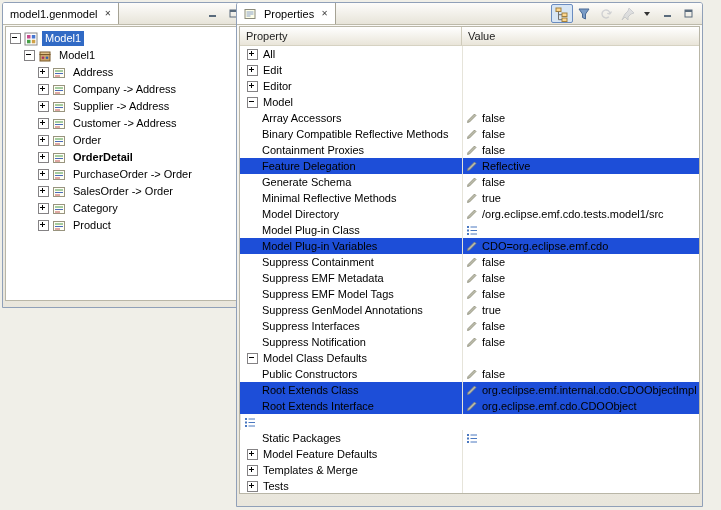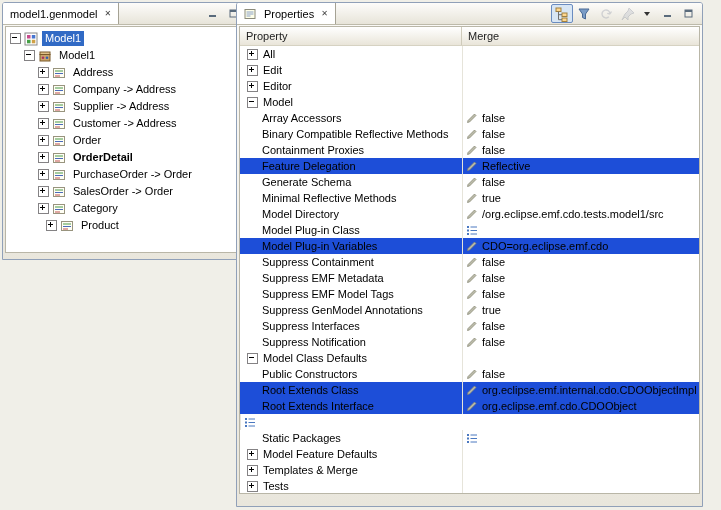--- a/index.html
+++ b/index.html
@@ -4,21 +4,21 @@
 <style>
   html,body{margin:0;padding:0}
   body{
     width:721px;height:510px;position:relative;overflow:hidden;
     background:#F0EFE8;
     font-family:"Liberation Sans", sans-serif;font-size:11px;color:#000;
     -webkit-font-smoothing:antialiased;
   }
   .panel{position:absolute;border:1px solid #90A0B8;border-radius:3px 3px 0 0;
     background:linear-gradient(#FBFAF7,#E9E6DC);box-sizing:border-box}
-  .editor-panel{left:2px;top:2px;width:246px;height:258px}
+  .editor-panel{left:2px;top:2px;width:246px;height:306px}
   .props-panel{left:236px;top:2px;width:467px;height:505px}
 
   
   .tabbar{height:21px;display:flex;align-items:stretch;position:relative;
     border-bottom:1px solid #BDBAAA;border-radius:2px 2px 0 0;
     background:linear-gradient(#FDFCFA,#E7E4D9)}
   .tab{display:flex;align-items:center;gap:4px;padding:0 7px;background:#FFFFFF;
     border-right:1px solid #A5A294;border-radius:2px 0 0 0;white-space:nowrap}
   .tab .close{font-size:8px;color:#444;margin-left:3px;line-height:8px}
   .tab-controls{margin-left:auto;display:flex;align-items:center;gap:3px;padding-right:5px}
@@ -212,21 +212,21 @@
         <span class="ticon">
           <svg width="14" height="14" viewBox="0 0 14 14">
             <rect x="1.5" y="2.5" width="11" height="9" fill="#FFFEF4" stroke="#98947E"></rect>
             <line x1="3" y1="5" x2="11" y2="5" stroke="#4A9A4A"></line>
             <line x1="3" y1="7.5" x2="11" y2="7.5" stroke="#4A6ABA"></line>
             <line x1="3" y1="10" x2="8" y2="10" stroke="#C05050"></line>
           </svg>
         </span>
         <span class="tlabel">Category</span>
       </div>
-      <div class="trow" style="padding-left: 40px; text-align: center;">
+      <div class="trow" style="padding-left: 32px; text-align: center;">
         <span class="expander plus"></span>
         <span class="ticon">
           <svg width="14" height="14" viewBox="0 0 14 14">
             <rect x="1.5" y="2.5" width="11" height="9" fill="#FFFEF4" stroke="#98947E"></rect>
             <line x1="3" y1="5" x2="11" y2="5" stroke="#4A9A4A"></line>
             <line x1="3" y1="7.5" x2="11" y2="7.5" stroke="#4A6ABA"></line>
             <line x1="3" y1="10" x2="8" y2="10" stroke="#C05050"></line>
           </svg>
         </span>
         <span class="tlabel">Product</span>
@@ -284,21 +284,21 @@
         <svg width="9" height="9">
             <rect x="1" y="1" width="7" height="7" fill="none" stroke="#5A6B7C"></rect>
             <rect x="1" y="1" width="7" height="2" fill="#5A6B7C"></rect>
           </svg>
       </span>
     </div>
   </div>
   <div class="pcontent">
     <div class="phead">
       <div class="hcell prop">Property</div>
-      <div class="hcell val">Merge</div>
+      <div class="hcell val">Value</div>
     </div>
     <div class="prows">
         <div class="prow">
           <div class="pcell">
             <span class="expander plus"></span>
             <span class="plabel">All</span>
           </div>
           <div class="vcell"></div>
         </div>
         <div class="prow">

